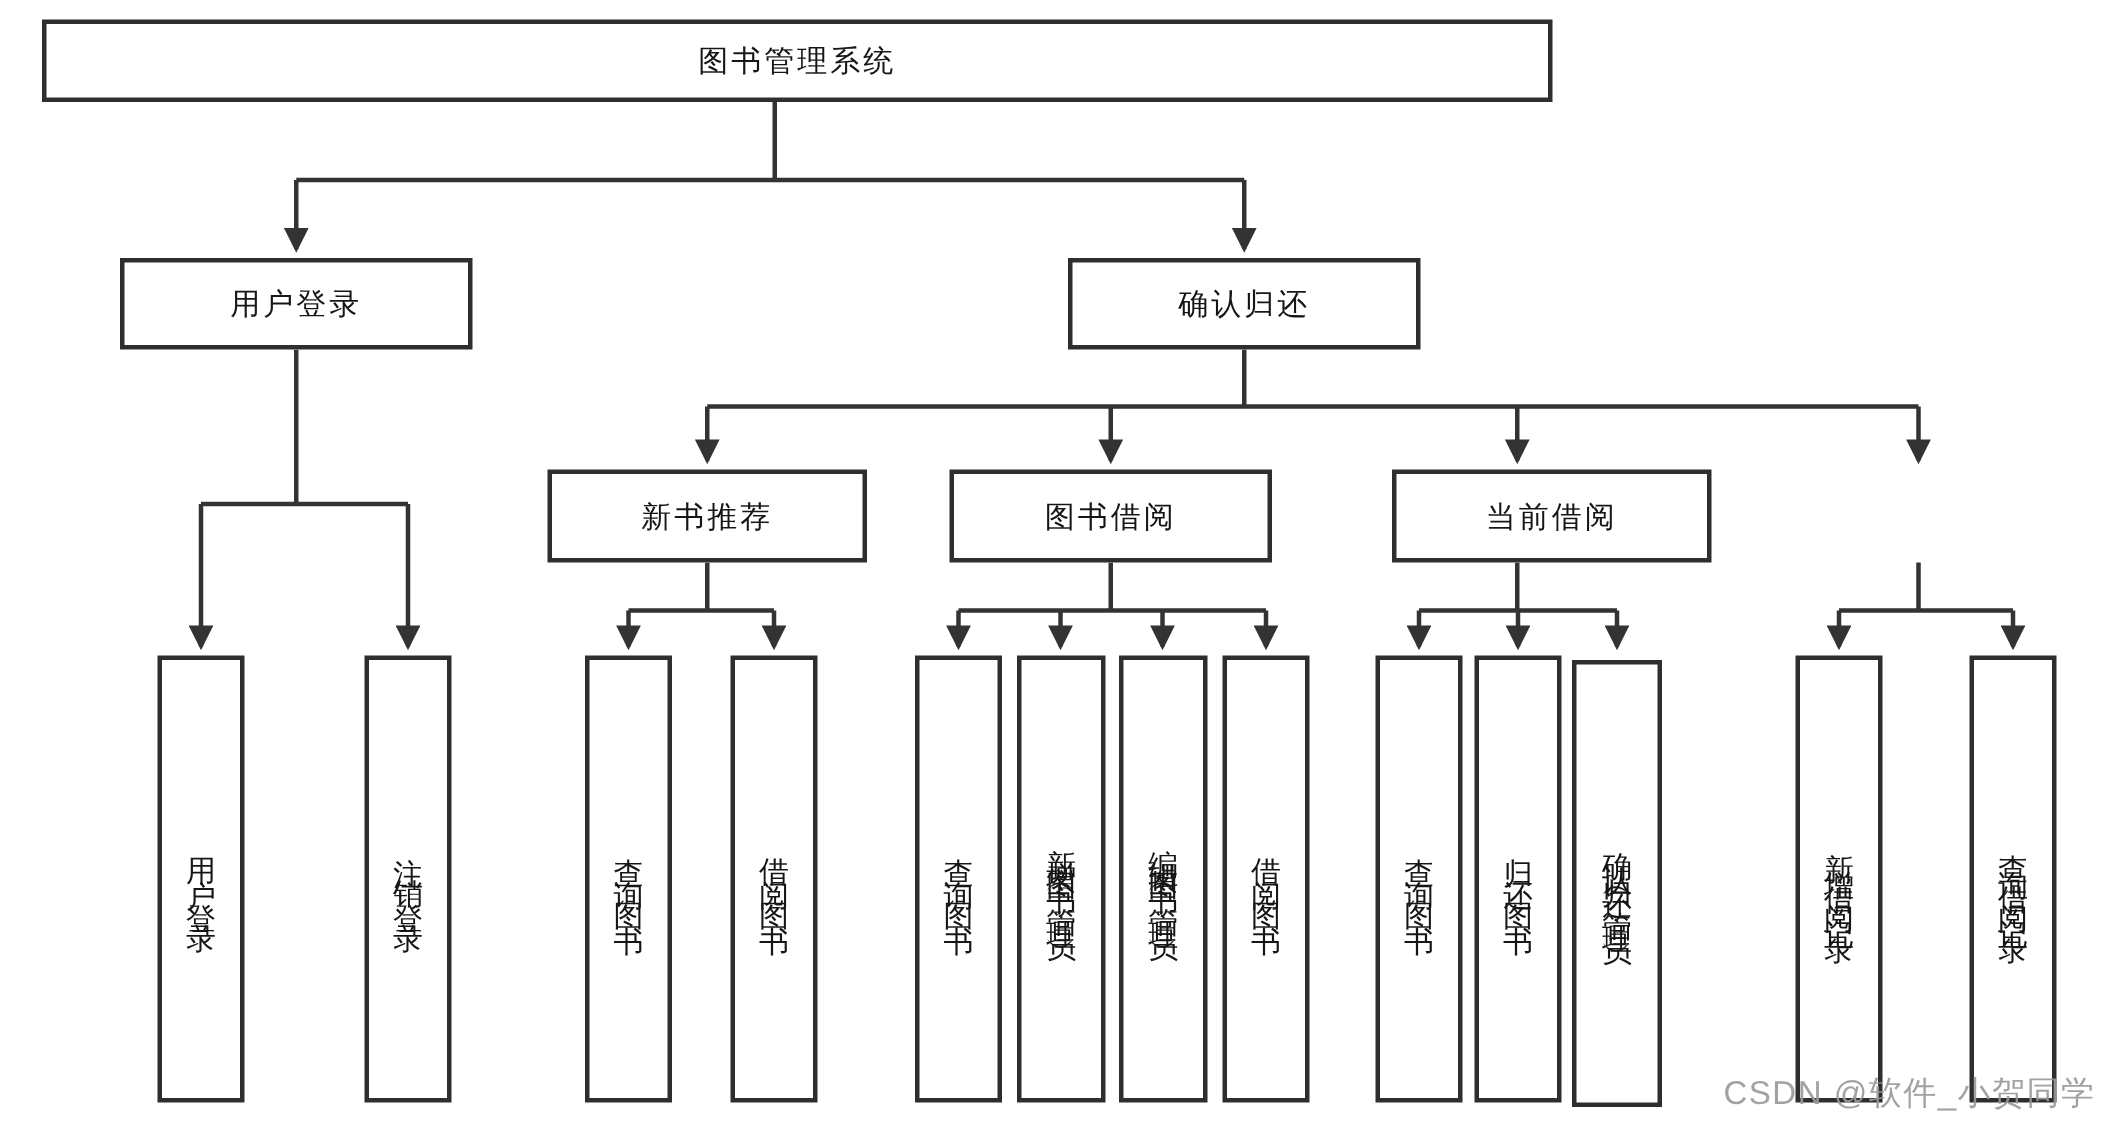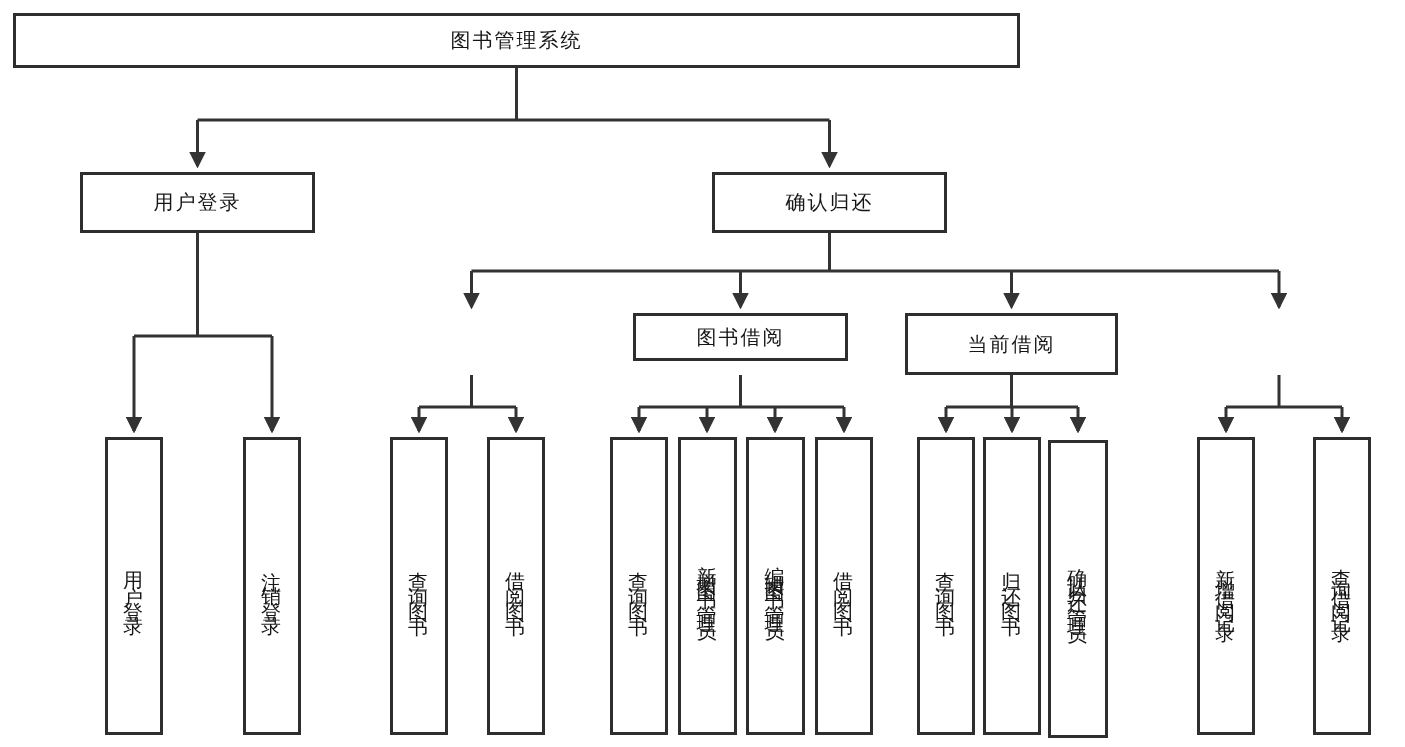--- a/index.html
+++ b/index.html
@@ -82,35 +82,38 @@
       <path d="M946 407 V431" marker-end="url(#arrow)"></path>
       <path d="M1012 407 V431" marker-end="url(#arrow)"></path>
       <path d="M1078 407 V431" marker-end="url(#arrow)"></path>
 
       <path d="M1279 375 V407 M1226 407 H1342"></path>
       <path d="M1226 407 V431" marker-end="url(#arrow)"></path>
       <path d="M1342 407 V431" marker-end="url(#arrow)"></path>
     </g>
   </svg>
 
-  <div class="node" style="left:13px;top:13px;width:1007px;height:55px">
+  <div class="node" style="left:28px;top:13px;width:1007px;height:55px">
     <span>图书管理系统</span>
   </div>
 
   <div class="node" style="left:80px;top:172px;width:235px;height:61px">
     <span>用户登录</span>
   </div>
   <div class="node" style="left:712px;top:172px;width:235px;height:61px">
     <span>确认归还</span>
   </div>
 
-  <div class="node" style="left:633px;top:313px;width:215px;height:48px">
+  <div class="node" style="left:365px;top:313px;width:213px;height:62px">
+    <span>新书推荐</span>
+  </div>
+  <div class="node" style="left:633px;top:313px;width:215px;height:62px">
     <span>图书借阅</span>
   </div>
-  <div class="node" style="left:905px;top:313px;width:213px;height:62px">
+  <div class="node" style="left:928px;top:313px;width:213px;height:62px">
     <span>当前借阅</span>
   </div>
 
   <div class="node v" style="left:105px;top:437px;width:58px;height:298px">
     <span class="vtext">用户登录</span>
   </div>
   <div class="node v" style="left:243px;top:437px;width:58px;height:298px">
     <span class="vtext">注销登录</span>
   </div>
 
@@ -144,14 +147,15 @@
     <span class="vtext ls-9">确认归还（管理员）</span>
   </div>
 
   <div class="node v" style="left:1197px;top:437px;width:58px;height:298px">
     <span class="vtext ls-6">新增借阅记录</span>
   </div>
   <div class="node v" style="left:1313px;top:437px;width:58px;height:298px">
     <span class="vtext ls-6">查询借阅记录</span>
   </div>
 
+  <div id="watermark">CSDN @软件_小贺同学</div>
 
 </div>
 
 </body></html>

